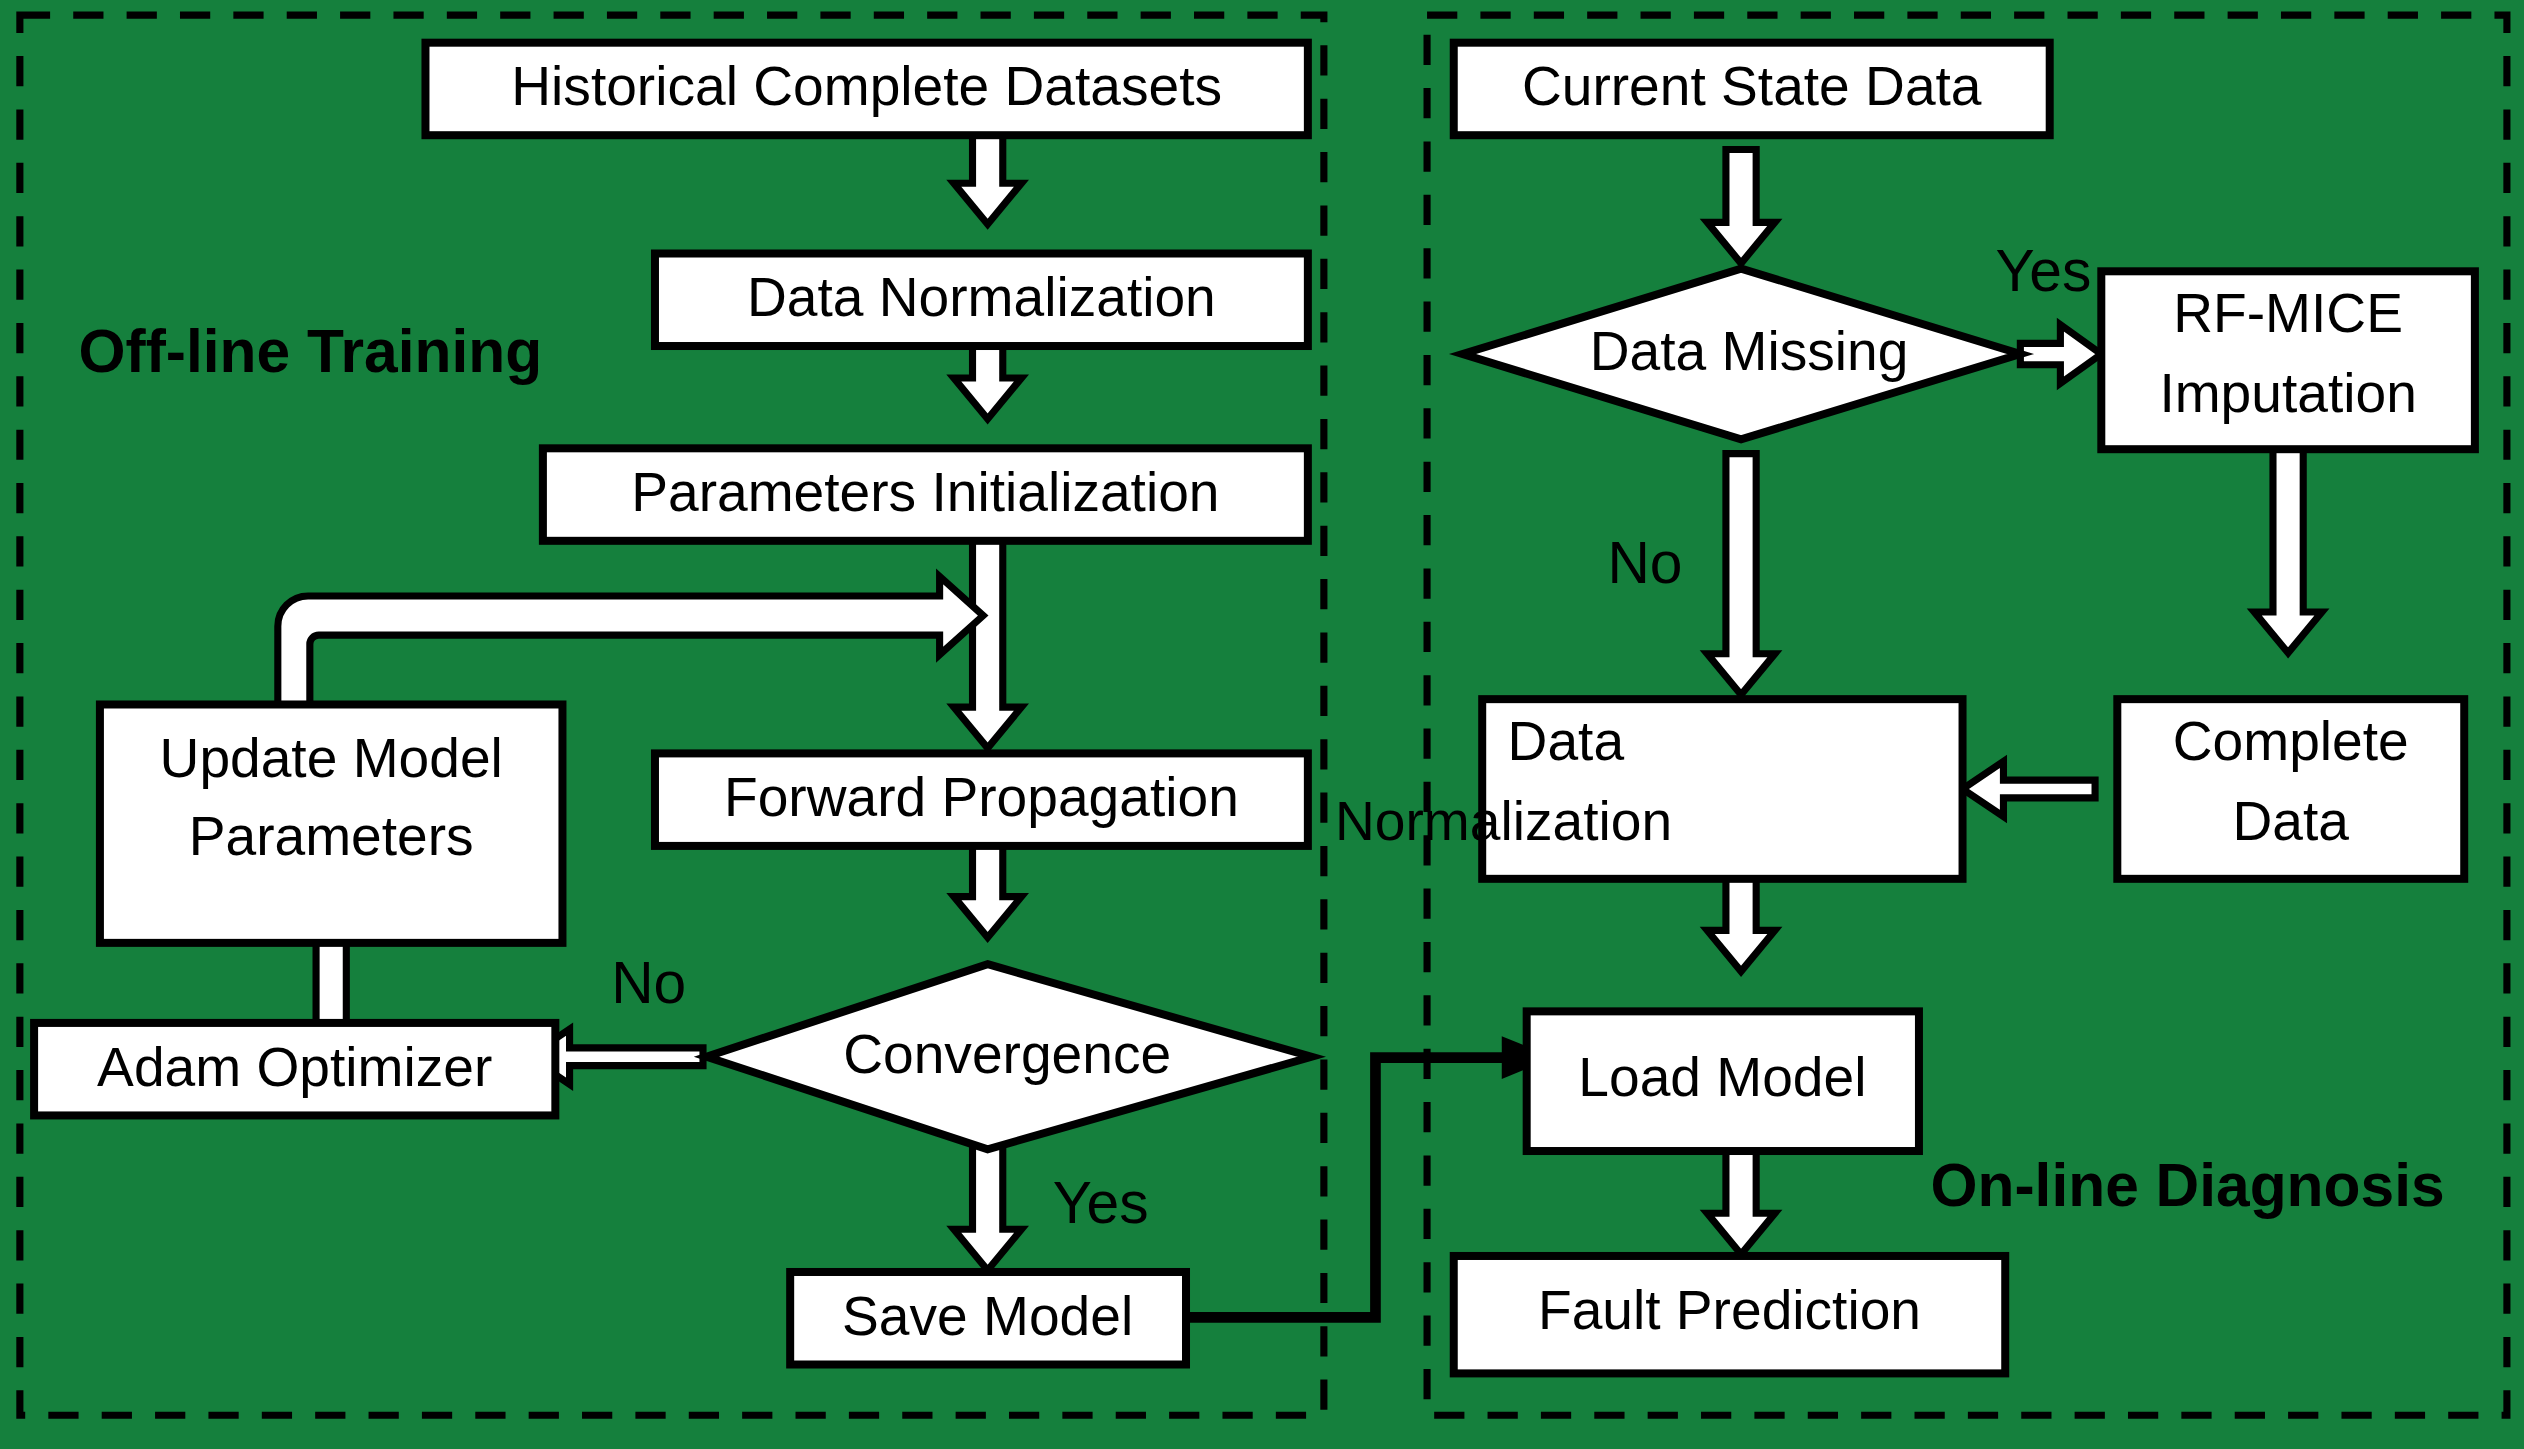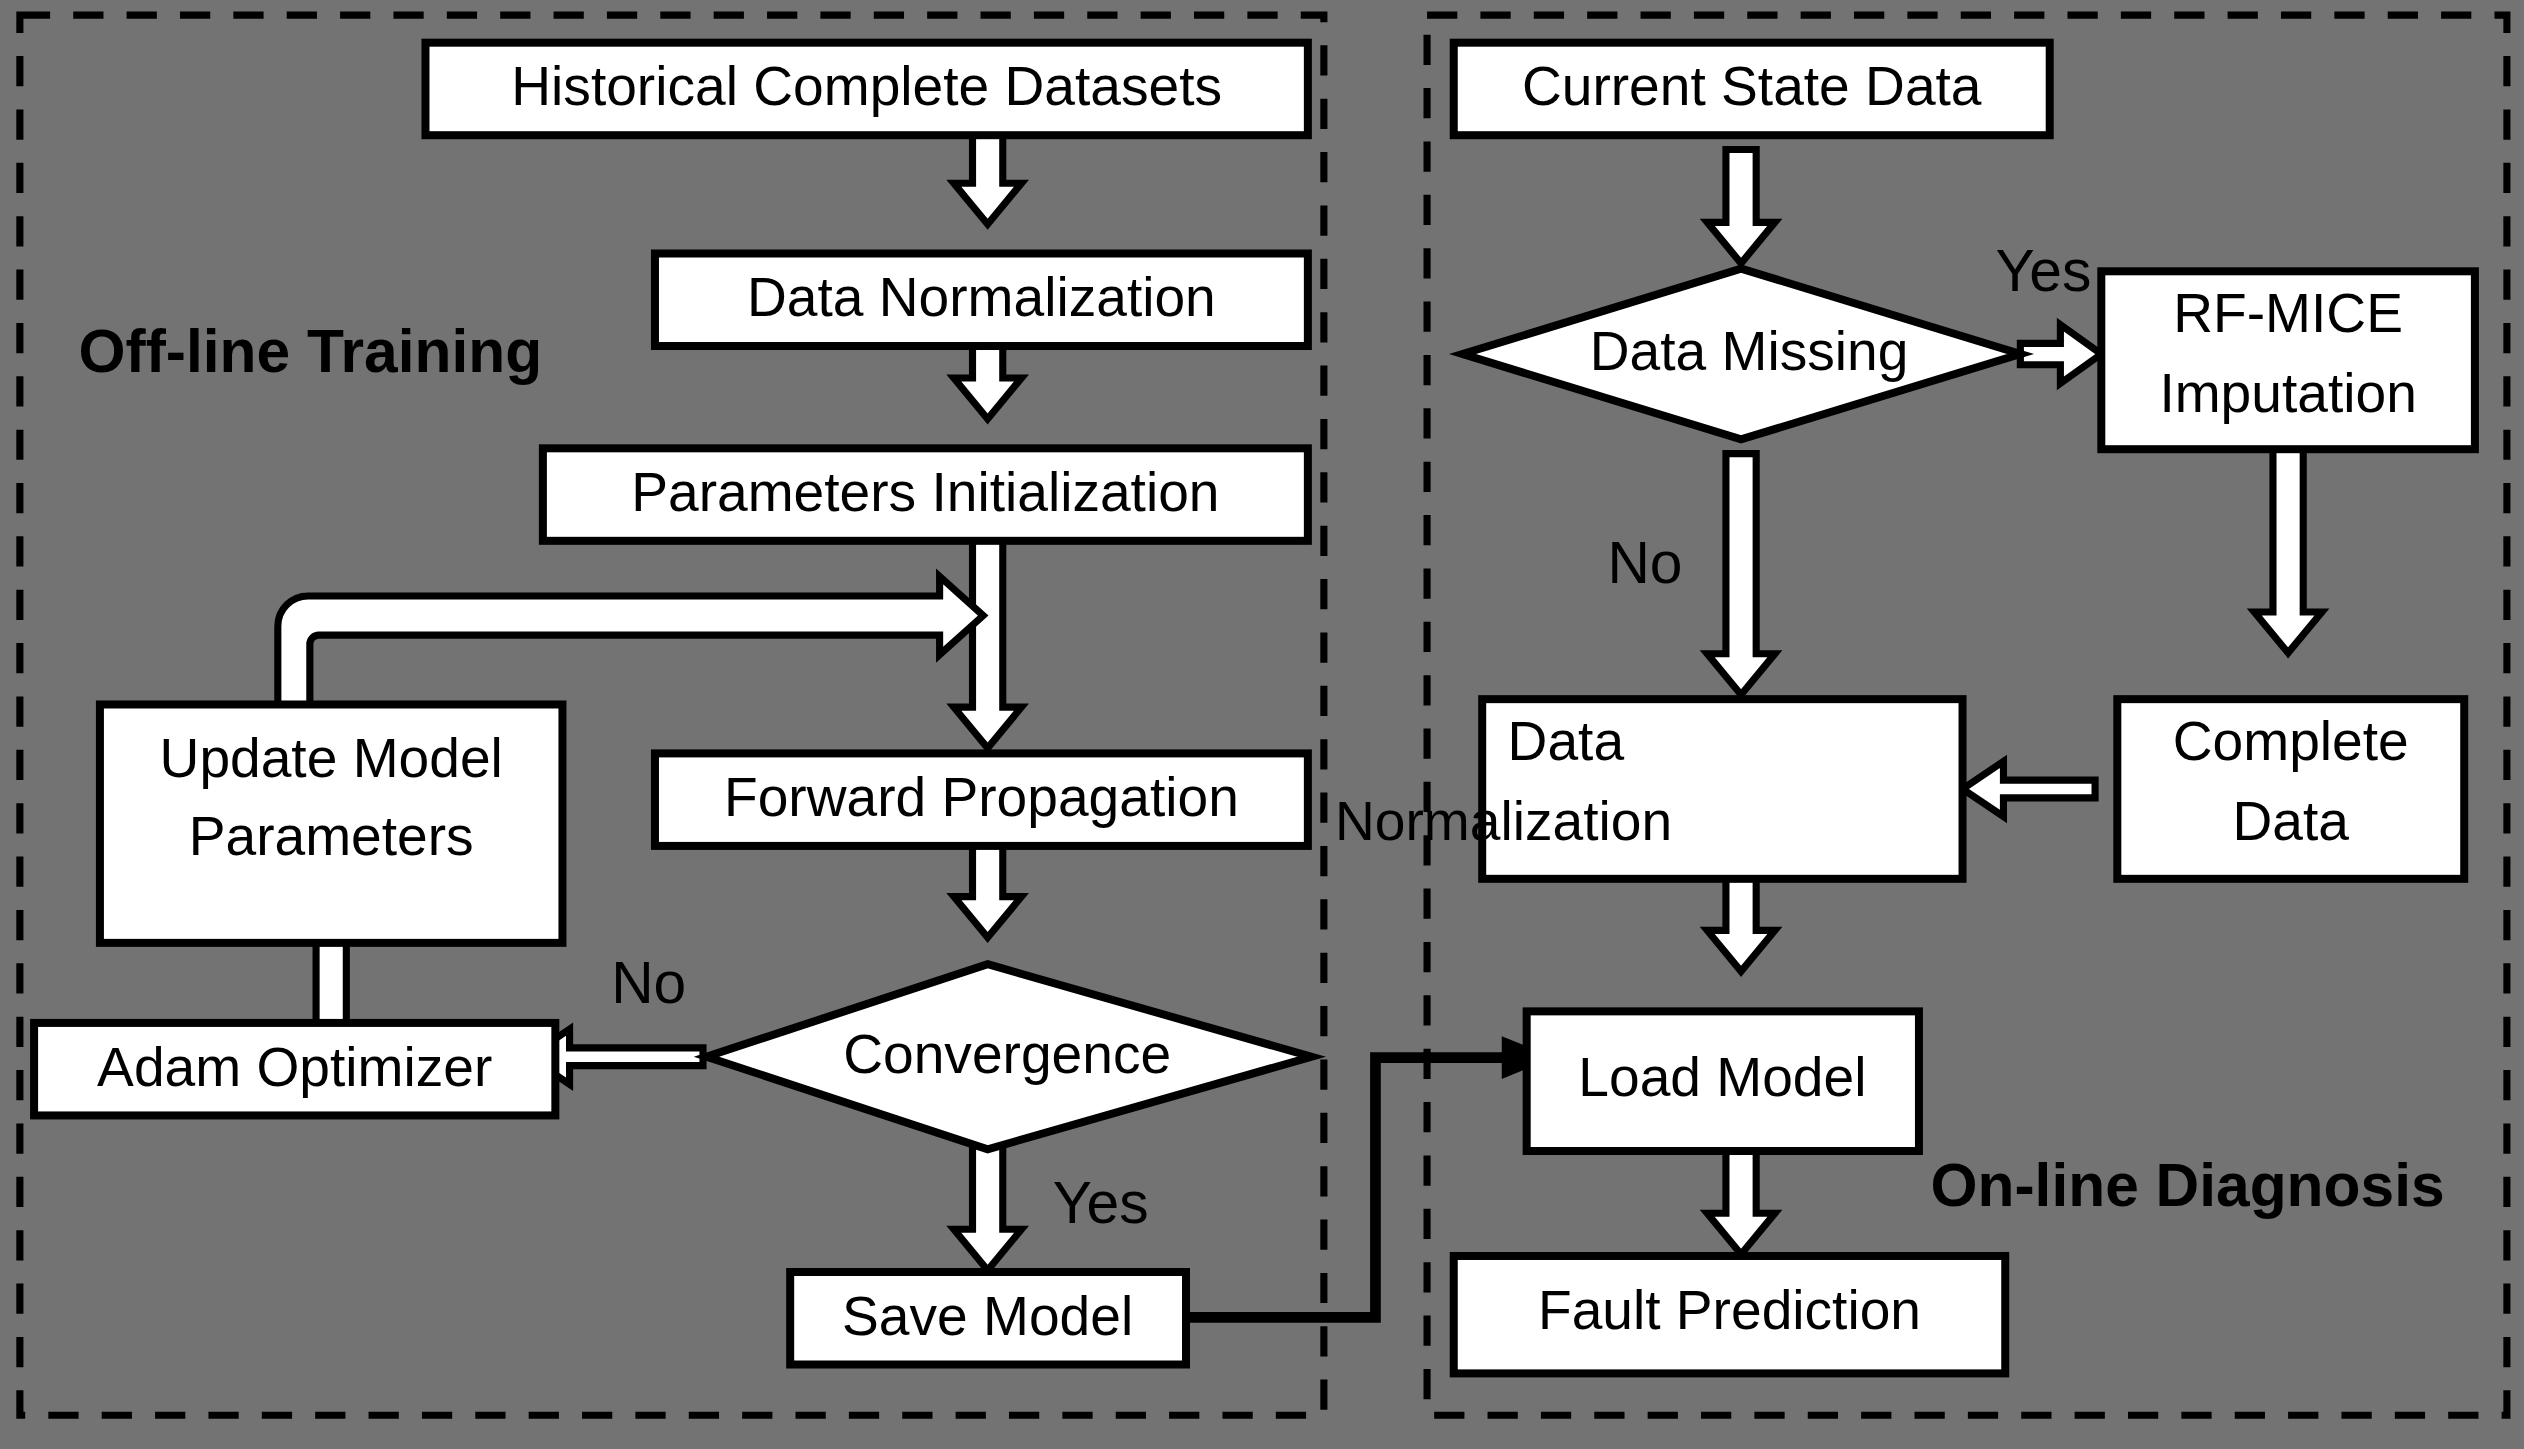--- a/index.html
+++ b/index.html
@@ -4,21 +4,21 @@
 <style>
   html, body {
     margin: 0;
     padding: 0;
     background: #ffffff;
   }
   #canvas {
     position: relative;
     width: 2525px;
     height: 1449px;
-    background: #737373;
+    background: #15803d;
     font-family: "Liberation Sans", sans-serif;
   }
   svg.layer {
     position: absolute;
     top: 0;
     left: 0;
     width: 2525px;
     height: 1449px;
     overflow: visible;
   }

